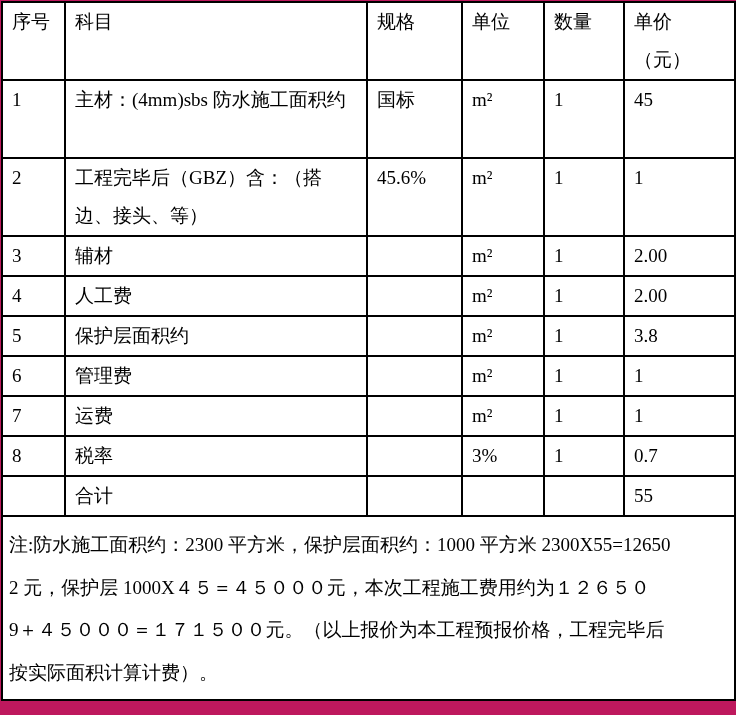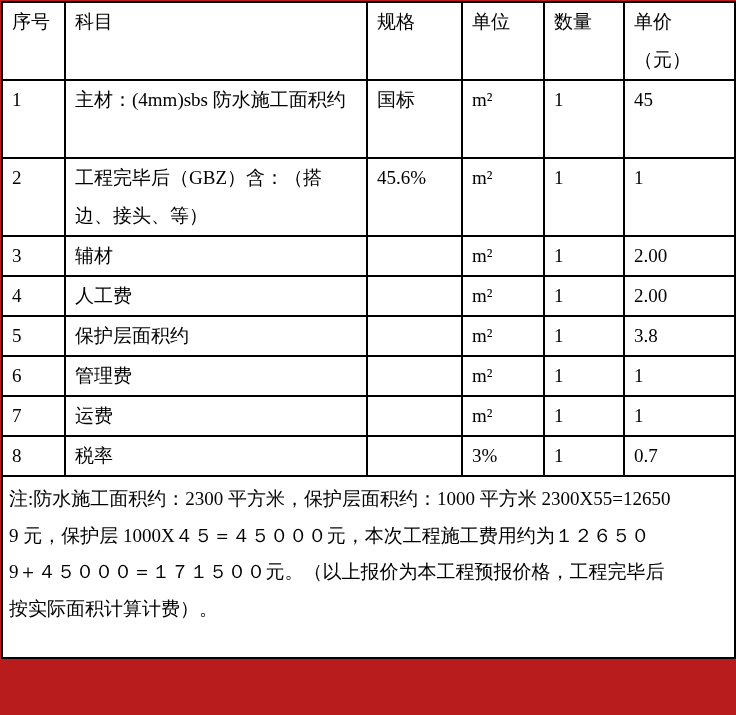--- a/index.html
+++ b/index.html
@@ -5,21 +5,21 @@
   html, body {
     margin: 0;
     padding: 0;
     background: #ffffff;
     font-family: "Liberation Serif", "DejaVu Serif", serif;
     color: #000000;
   }
   .page {
     width: 736px;
     height: 715px;
-    background: #b91c1c;
+    background: #be185d;
     box-sizing: border-box;
     padding: 1px;
     overflow: hidden;
   }
   table.quote-table {
     border-collapse: collapse;
     table-layout: fixed;
     width: 733px;
     background: #ffffff;
   }
@@ -42,21 +42,21 @@
     word-break: break-word;
   }
   tr.hdr-row    { height: 42px; }
   tr.row-single { height: 38px; }
   tr.row-tall   { height: 78px; }
   td.note-cell {
     height: 168px;
     padding: 4px 9px 8px 6px;
     line-height: 36.5px;
   }
-  .note-line { white-space: nowrap; }
+  .note-line { white-space: nowrap; margin-top: 6px; }
 </style>
 </head>
 <body>
 
 <div class="page">
   <table class="quote-table">
     <colgroup>
       <col class="c-no">
         <col class="c-item">
         <col class="c-spec">
@@ -140,25 +140,33 @@
 
     <tr class="row-single">
       <td>8</td>
       <td>税率</td>
       <td></td>
       <td>3%</td>
       <td>1</td>
       <td>0.7</td>
     </tr>
 
+    <tr class="row-single">
+      <td></td>
+      <td>合计</td>
+      <td></td>
+      <td></td>
+      <td></td>
+      <td>55</td>
+    </tr>
 
 
     <tr>
       <td class="note-cell" colspan="6">
         <div class="note-line">注:防水施工面积约：2300 平方米，保护层面积约：1000 平方米 2300X55=12650</div>
-        <div class="note-line">9 元，保护层 1000X４５＝４５０００元，本次工程施工费用约为１２６５０</div>
+        <div class="note-line">2 元，保护层 1000X４５＝４５０００元，本次工程施工费用约为１２６５０</div>
         <div class="note-line">9＋４５０００＝１７１５００元。（以上报价为本工程预报价格，工程完毕后</div>
         <div class="note-line">按实际面积计算计费）。</div>
       </td>
     </tr>
   </tbody>
     </table>
 </div>
 
 </body></html>

